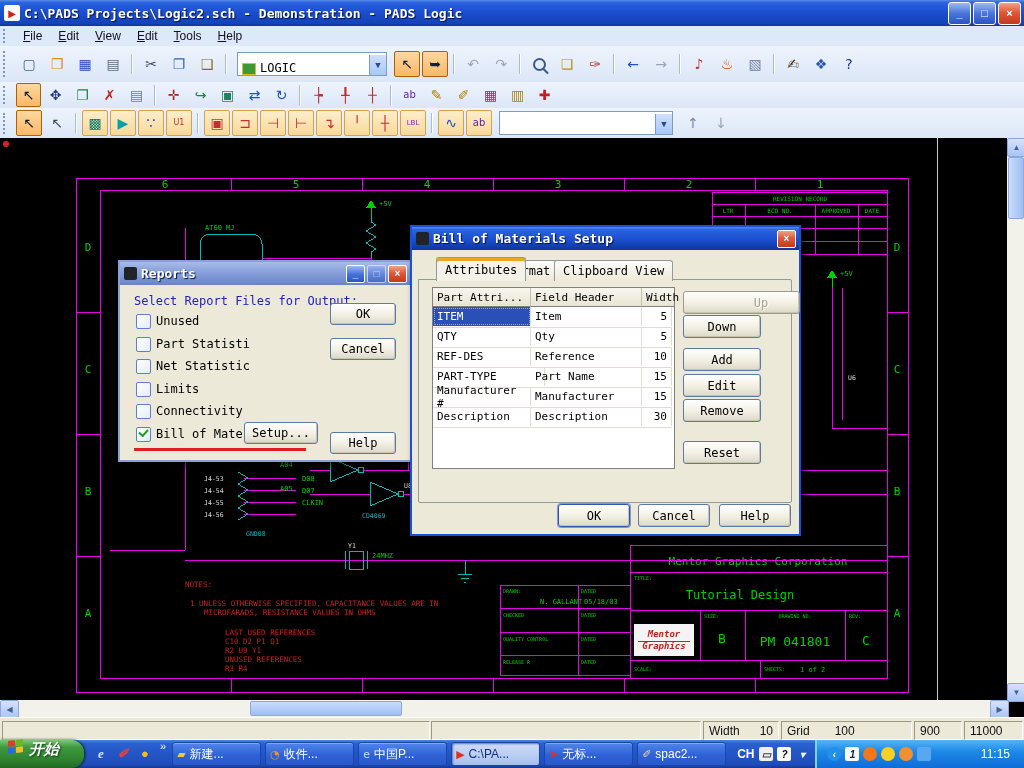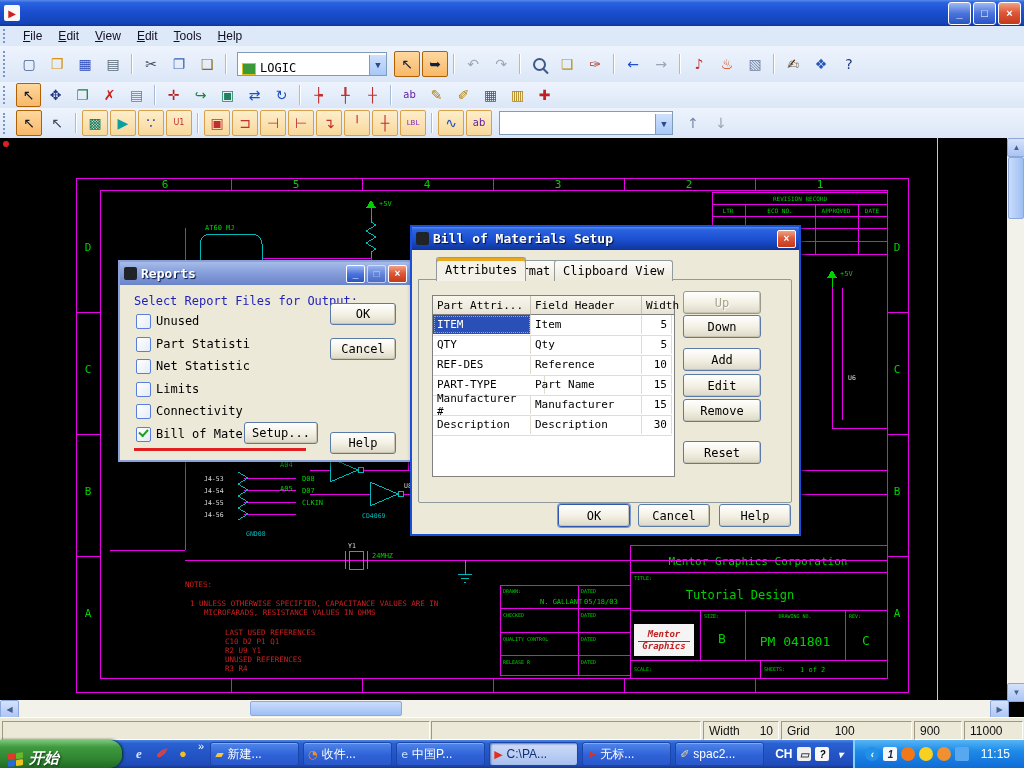--- a/index.html
+++ b/index.html
@@ -73,23 +73,23 @@
   #statusbar{position:absolute;left:0;top:717px;width:1024px;height:23px;background:#ece9d8;
     border-top:1px solid #fff;font-size:12px;color:#101010;}
   .sp{position:absolute;top:3px;height:15px;border:1px solid;border-color:#9c9882 #ffffff #ffffff #9c9882;
     padding:1px 5px;display:flex;align-items:center;}
   .sp .v{margin-left:auto;}
 
   
   #taskbar{position:absolute;left:0;top:740px;width:1024px;height:28px;
     background:linear-gradient(180deg,#4a85e8 0%,#2a61d0 12%,#2456c8 45%,#1f4cba 88%,#15378f 100%);
     display:flex;align-items:center;color:#fff;}
-  #startbtn{width:122px;height:28px;border-radius:0 13px 13px 0;
+  #startbtn{width:84px;height:28px;border-radius:0 13px 13px 0;
     background:linear-gradient(180deg,#7cc87c 0%,#3f9a3f 25%,#2f8330 70%,#1f6a22 100%);
-    box-shadow:1px 0 3px #062a06;display:flex;align-items:flex-end;}
+    box-shadow:1px 0 3px #062a06;display:flex;align-items:flex-start;}
   #startbtn .flag{width:16px;height:15px;margin:0 5px 0 8px;display:grid;
     grid-template-columns:7px 7px;grid-template-rows:6px 6px;gap:1px;transform:skewY(-6deg);}
   #startbtn .flag b{border-radius:1px;}
   #startbtn .f1{background:#e03a2a;} #startbtn .f2{background:#6ab82a;}
   #startbtn .f3{background:#2a6ae0;} #startbtn .f4{background:#f0c020;}
   #startbtn .slabel{font-size:15px;font-weight:bold;font-style:italic;text-shadow:1px 1px 2px #0a3a0a;}
   .ql{width:16px;height:16px;margin:0 3px;display:flex;align-items:center;justify-content:center;
     font-size:13px;font-weight:bold;font-family:"Liberation Serif",serif;font-style:italic;}
   #qchev{font-size:11px;margin:0 4px;align-self:flex-start;}
   .task{width:87px;height:22px;margin:0 2px;border:1px solid #1b45a8;border-radius:3px;
@@ -121,56 +121,57 @@
   #reports-dlg{left:118px;top:260px;width:290px;height:198px;z-index:5;border:2px solid #8aa0d8;}
   #reports-dlg .dlg-title{background:linear-gradient(180deg,#a8bce8 0%,#8aa2dd 40%,#6a84c8 100%);}
   #bom-dlg{left:410px;top:225px;width:387px;height:307px;z-index:6;border:2px solid #1a50d8;}
   #bom-dlg .dlg-title{background:linear-gradient(180deg,#5a8ae8 0%,#2a63e0 12%,#1b4fd0 55%,#0d359c 100%);}
 
   .xbtn{position:absolute;display:flex;align-items:center;justify-content:center;
     font-family:"DejaVu Sans Mono",monospace;font-size:12px;color:#000;
     background:linear-gradient(180deg,#ffffff,#f2efe2 55%,#dcd8c8);border:1px solid #5a7aa8;
     border-radius:3px;box-shadow:inset -1px -1px 0 #c8c4b0;}
   .xbtn.default{box-shadow:0 0 0 1px #7a98df, inset -1px -1px 0 #c8c4b0;border-color:#2f57b0;}
-  .xbtn.disabled{color:#a8a490;text-shadow:1px 1px 0 #fff;border-color:#9a9a8a;}
+  .xbtn.disabled{color:#a8a490;text-shadow:1px 1px 0 #fff;border-color:#9a9a8a;padding-left:39px;}
 
   .cb{position:absolute;width:13px;height:13px;background:linear-gradient(135deg,#fff,#e4ecf8);
     border:1px solid #5a7edc;border-radius:2px;}
   .cb.checked::after{content:"";position:absolute;left:2px;top:1px;width:7px;height:4px;
     border-left:2px solid #1fa01f;border-bottom:2px solid #1fa01f;transform:rotate(-48deg);}
   .cblabel{position:absolute;font-family:"DejaVu Sans Mono",monospace;font-size:12px;color:#000;}
 
   .tab{position:absolute;height:20px;top:33px;padding:0 8px;display:flex;align-items:center;
     font-family:"DejaVu Sans Mono",monospace;font-size:12px;background:linear-gradient(180deg,#fdfdfa,#ece9d8);
     border:1px solid #919b9c;border-bottom:none;border-radius:3px 3px 0 0;color:#000;}
   .tab.active{height:23px;top:30px;z-index:2;box-shadow:inset 0 3px 0 #e8a820;background:#f4f2e8;}
   #bom-panel{position:absolute;left:6px;top:52px;width:372px;height:222px;background:#ece9d8;
     border:1px solid #919b9c;border-radius:0 2px 2px 2px;}
 
-  #bom-table{position:absolute;left:20px;top:68px;width:241px;height:180px;background:#fff;
+  #bom-table{position:absolute;left:20px;top:60px;width:241px;height:180px;background:#fff;
     border:1px solid #808080;font-family:"DejaVu Sans Mono",monospace;font-size:11px;}
   .th{position:absolute;top:0;height:19px;background:linear-gradient(180deg,#f8f6ee,#e8e4d4);
     border-right:1px solid #c4c0b0;border-bottom:1px solid #808080;display:flex;align-items:center;
     padding-left:4px;box-sizing:border-box;}
   .tr{position:absolute;height:20px;width:239px;border-bottom:1px solid #e0ddd0;}
   .td{position:absolute;top:0;height:19px;display:flex;align-items:center;padding:0 4px;
     box-sizing:border-box;border-right:1px solid #e0ddd0;}
   .td.num{justify-content:flex-end;}
   .td.selcell{background:#2a50b8;color:#fff;outline:1px dotted #90a8e0;outline-offset:-2px;}
 
   .dlabel{position:absolute;font-family:"DejaVu Sans Mono",monospace;font-size:12px;}
   #annotline{position:absolute;left:14px;top:186px;width:172px;height:3px;background:#e02020;}
 </style>
 </head>
 <body>
 
 <div id="app">
 
   <div id="titlebar">
     <span class="app-ico">▶</span>
+    <span class="ttext">C:\PADS Projects\Logic2.sch - Demonstration - PADS Logic</span>
     <span class="btns">
       <span class="winbtn">_</span>
       <span class="winbtn">□</span>
       <span class="winbtn close">×</span>
     </span>
   </div>
 
   <div id="menubar">
     <span class="grip"></span>
     <span class="mitem">File</span>

